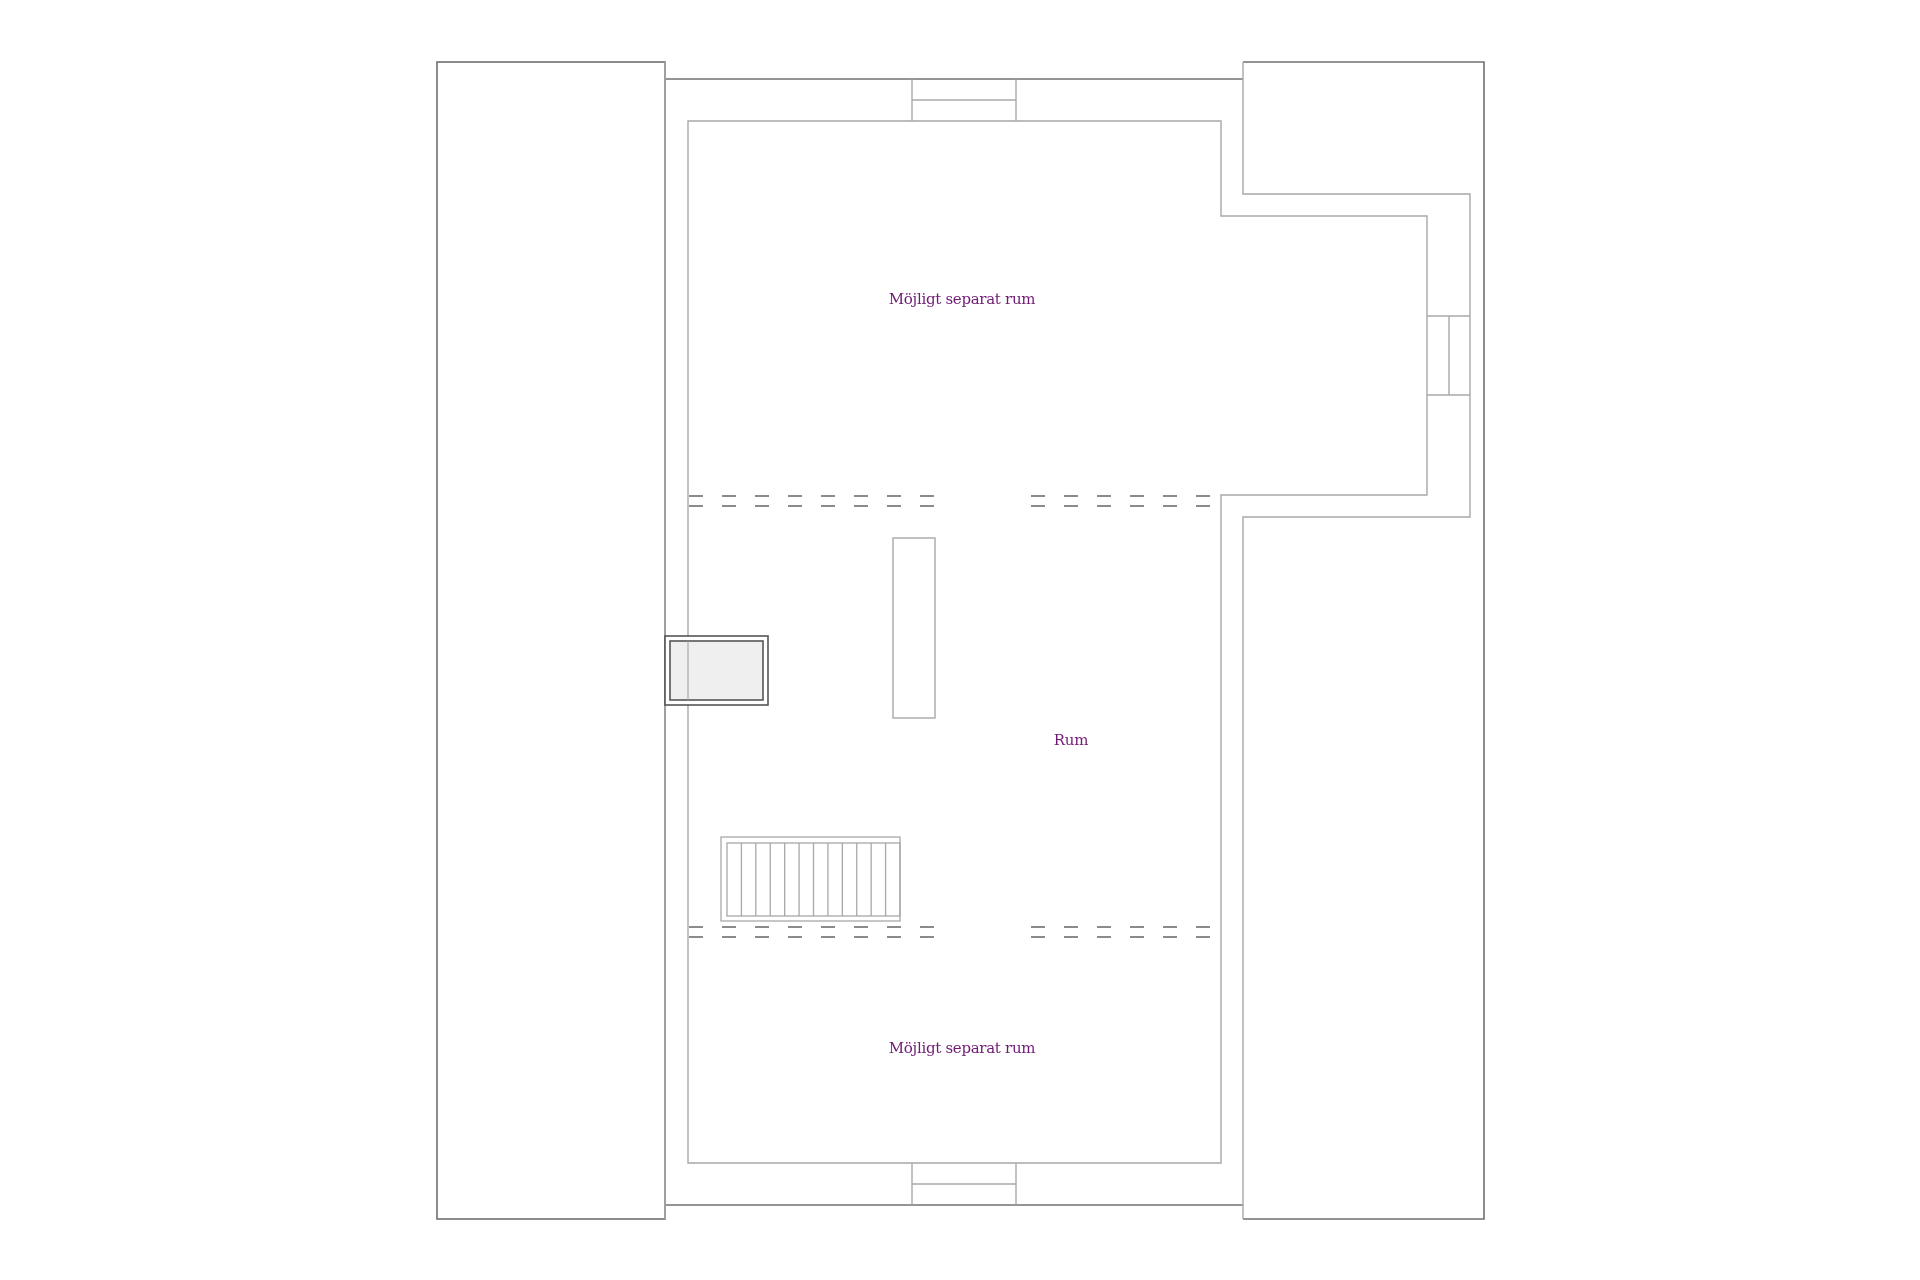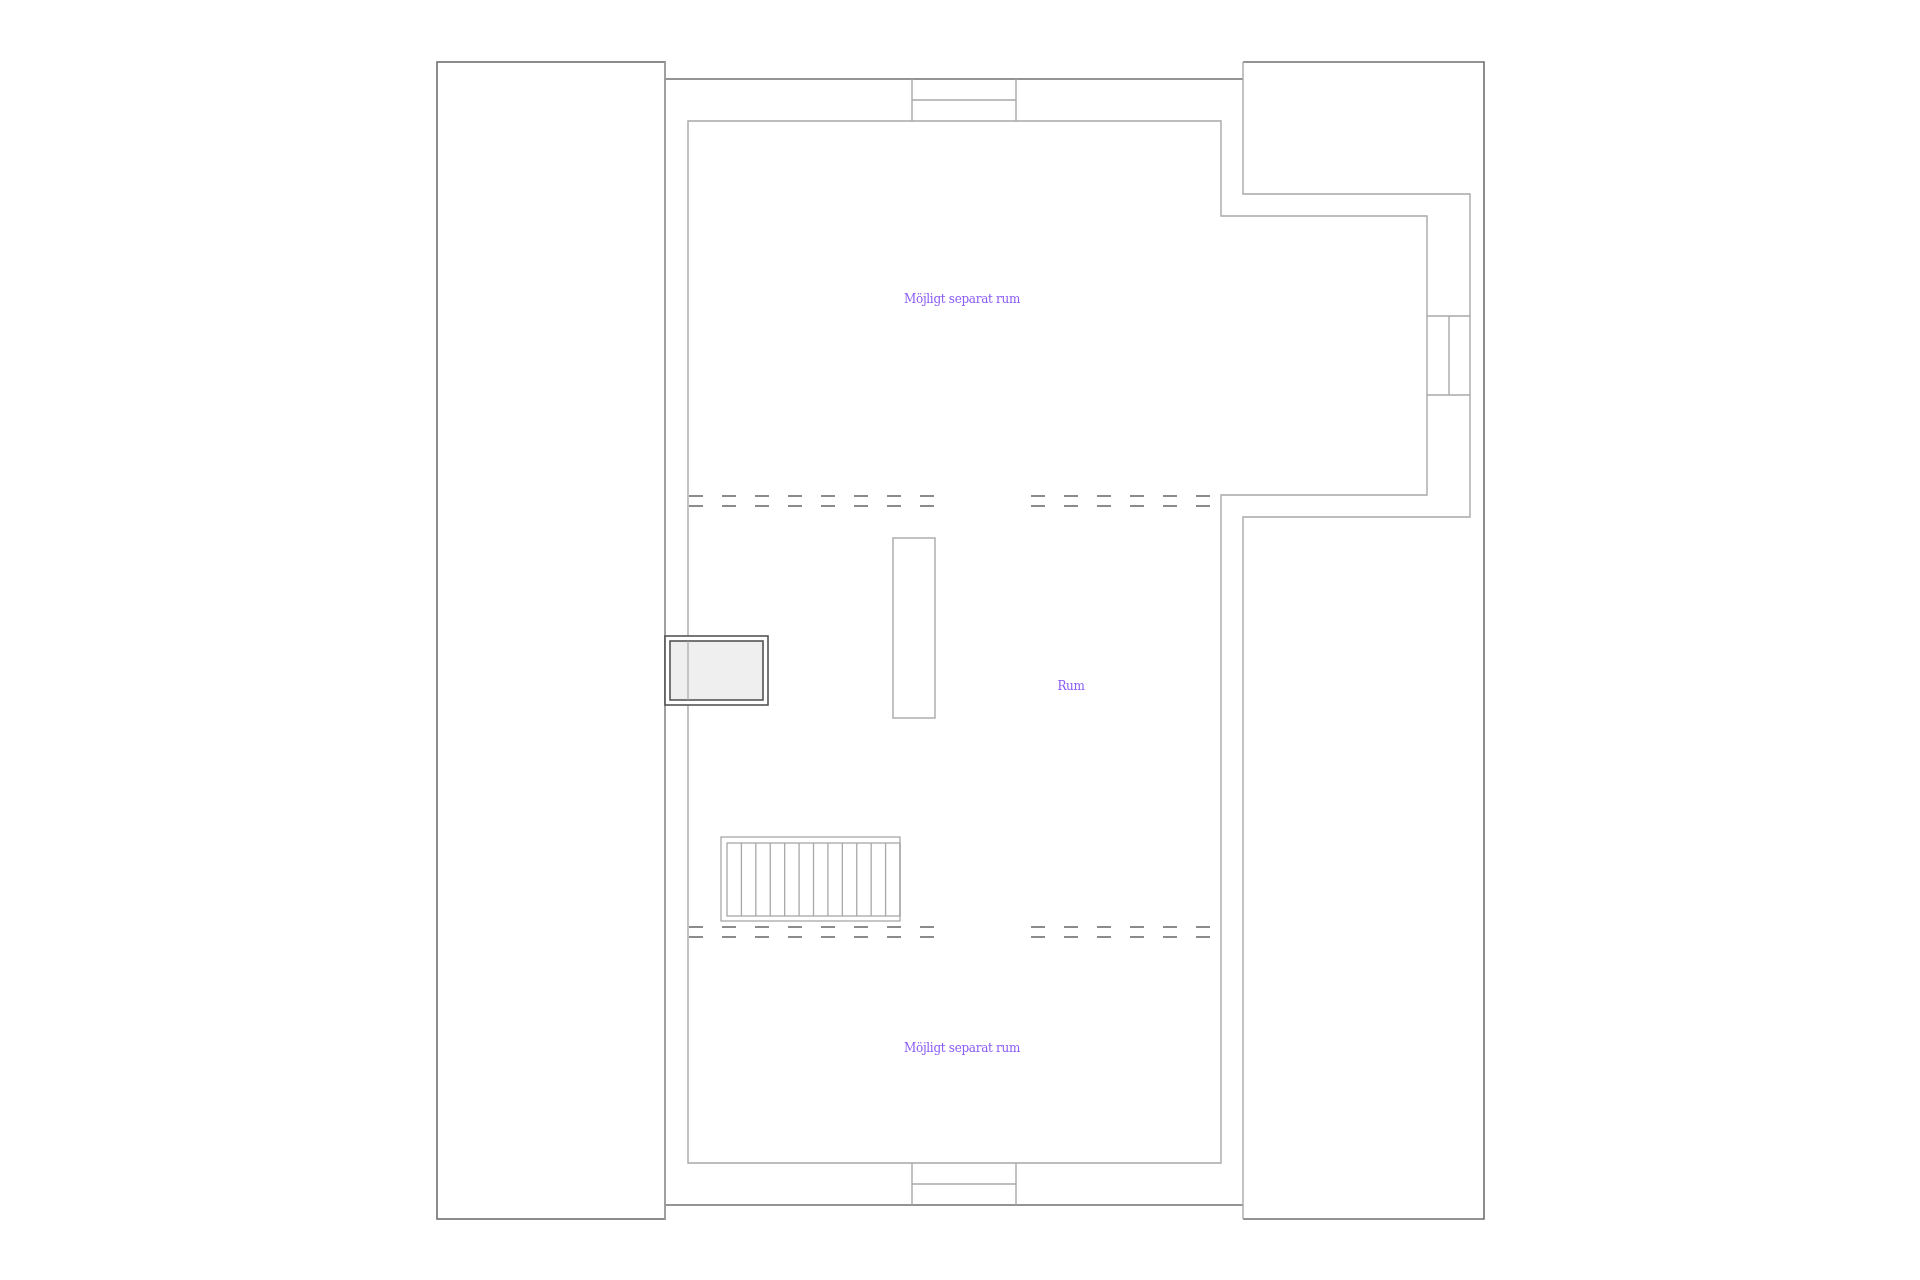--- a/index.html
+++ b/index.html
@@ -1,18 +1,18 @@
 <!DOCTYPE html>
 <html><head>
 <meta charset="utf-8">
 <style>
   html, body { margin: 0; padding: 0; background: #ffffff; }
   body { width: 1920px; height: 1280px; position: relative; overflow: hidden; font-family: "DejaVu Serif", "Liberation Serif", serif; }
   #plan { position: absolute; left: 0; top: 0; width: 1920px; height: 1280px; }
-  .label { position: absolute; font-family: "DejaVu Serif", "Liberation Serif", serif; font-size: 12px; color: #8b5cf6; white-space: nowrap; transform: translate(-50%, -50%); letter-spacing: -0.3px; }
+  .label { position: absolute; font-family: "DejaVu Serif", "Liberation Serif", serif; font-size: 15px; color: #701a75; white-space: nowrap; transform: translate(-50%, -50%); letter-spacing: -0.3px; }
 </style>
 </head>
 <body>
 
 <svg id="plan" viewBox="0 0 1920 1280" xmlns="http://www.w3.org/2000/svg">
 
   <rect x="437" y="62" width="228" height="1157" fill="none" stroke="#707070" stroke-width="1.6"></rect>
 
   <path d="M1243,62 L1484,62 L1484,1219 L1243,1219" fill="none" stroke="#707070" stroke-width="1.6"></path>
 
@@ -122,14 +122,14 @@
       <line x1="1031" x2="1045" y1="937" y2="937"></line>
       <line x1="1064" x2="1078" y1="937" y2="937"></line>
       <line x1="1097" x2="1111" y1="937" y2="937"></line>
       <line x1="1130" x2="1144" y1="937" y2="937"></line>
       <line x1="1163" x2="1177" y1="937" y2="937"></line>
       <line x1="1196" x2="1210" y1="937" y2="937"></line>
     </g>
 </svg>
 
 <div class="label" style="left:962px; top:299px;">Möjligt separat rum</div>
-<div class="label" style="left:1071px; top:686px;">Rum</div>
+<div class="label" style="left:1071px; top:740px;">Rum</div>
 <div class="label" style="left:962px; top:1048px;">Möjligt separat rum</div>
 
 </body></html>

